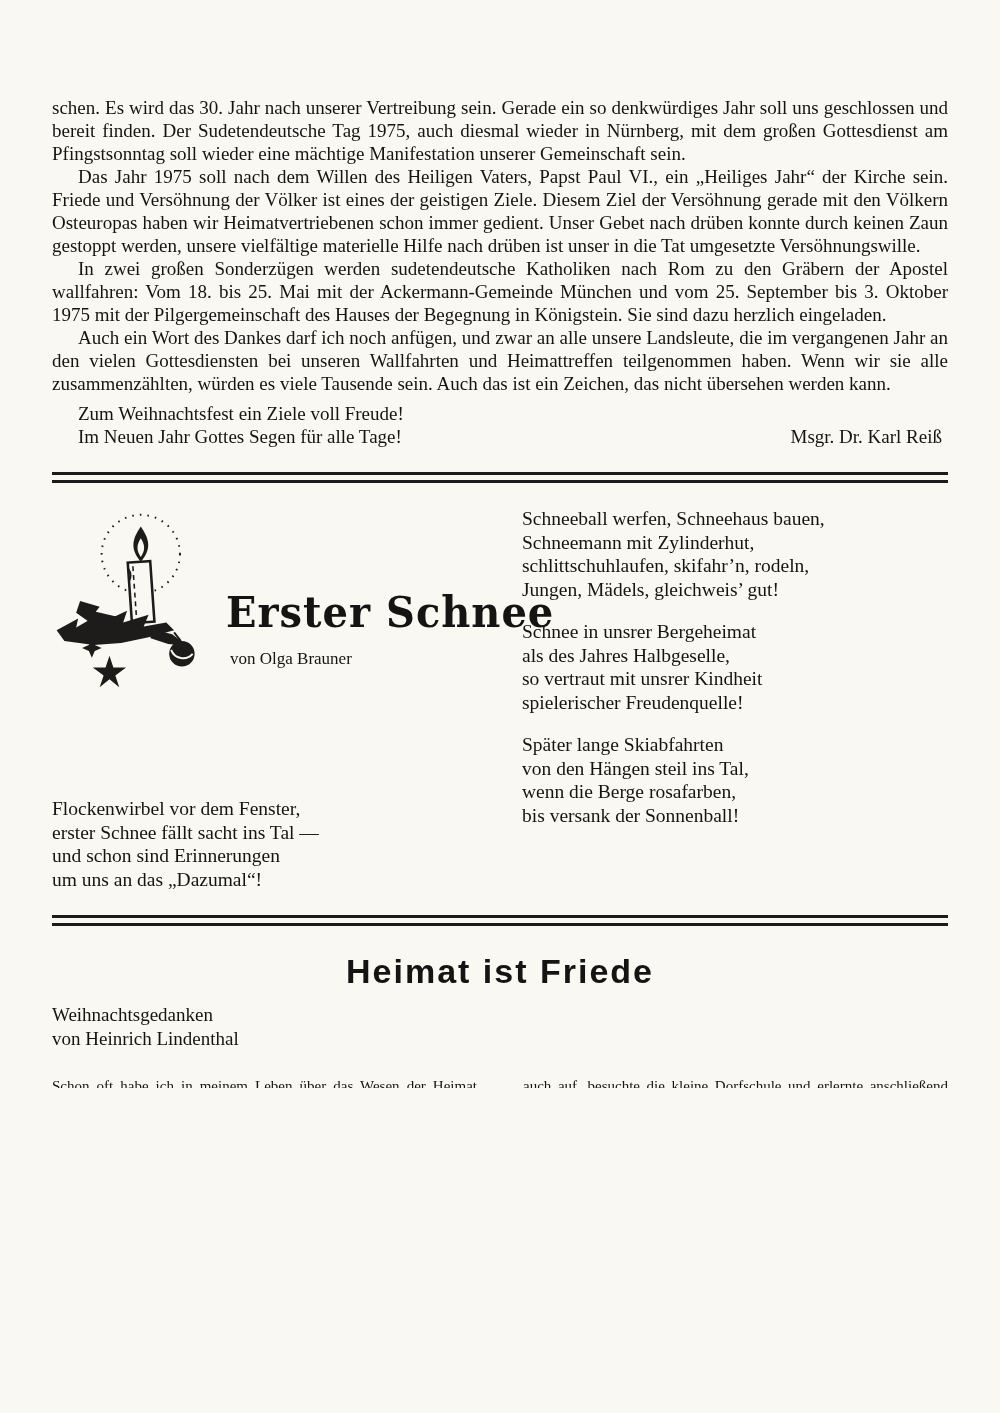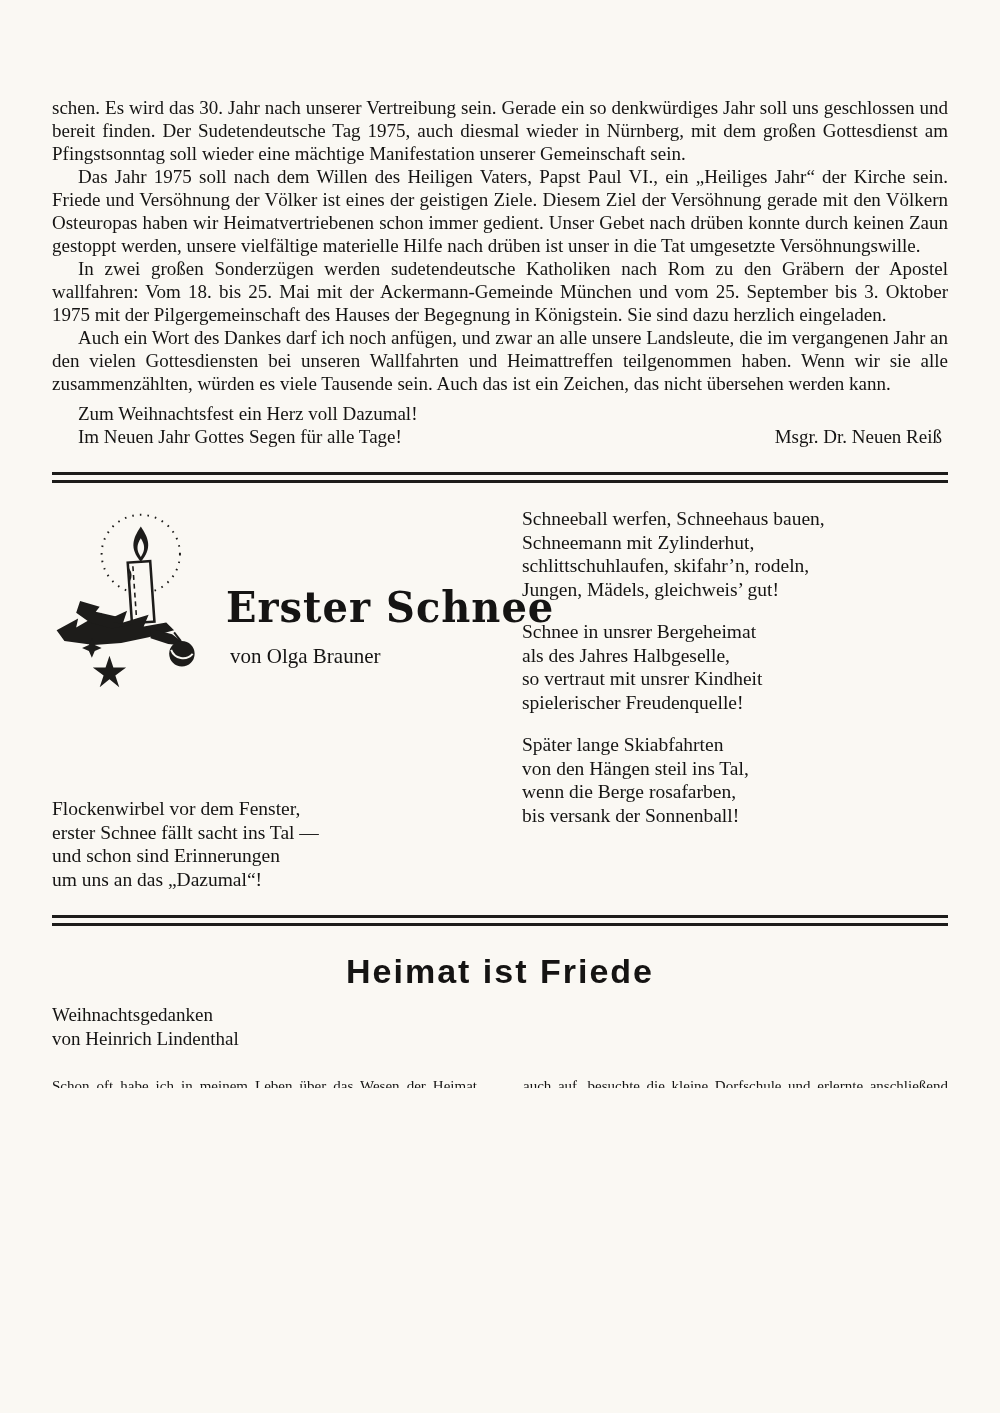--- a/index.html
+++ b/index.html
@@ -39,21 +39,21 @@
   .illustration{width:158px;height:186px;flex:none;}
   .title-block{margin-left:16px;padding-bottom:24px;}
   .poem-title{
     font-family:"DejaVu Serif", serif;
     font-weight:bold;
     font-size:40px;
     letter-spacing:1px;
     transform:scaleY(1.05);
     white-space:nowrap;
   }
-  .poem-byline{font-size:21px;margin-top:14px;padding-left:4px;}
+  .poem-byline{font-size:17px;margin-top:14px;padding-left:4px;}
   .stanza{font-size:19.5px;line-height:23.5px;white-space:pre-line;}
   .poem-right .stanza + .stanza{margin-top:19px;}
   .left-stanza{margin-top:104px;}
   
   .article-title{
     font-family:"Liberation Sans", sans-serif;
     font-weight:bold;
     font-size:34px;
     letter-spacing:2px;
     text-align:center;
@@ -82,24 +82,24 @@
 <body>
 
 <div class="page">
 
   <section class="body-text">
     <p>schen. Es wird das 30. Jahr nach unserer Vertreibung sein. Gerade ein so denkwürdiges Jahr soll uns geschlossen und bereit finden. Der Sudetendeutsche Tag 1975, auch diesmal wieder in Nürnberg, mit dem großen Gottesdienst am Pfingstsonntag soll wieder eine mächtige Manifestation unserer Gemeinschaft sein.</p>
     <p class="indent">Das Jahr 1975 soll nach dem Willen des Heiligen Vaters, Papst Paul VI., ein „Heiliges Jahr“ der Kirche sein. Friede und Versöhnung der Völker ist eines der geistigen Ziele. Diesem Ziel der Versöhnung gerade mit den Völkern Osteuropas haben wir Heimatvertriebenen schon immer gedient. Unser Gebet nach drüben konnte durch keinen Zaun gestoppt werden, unsere vielfältige materielle Hilfe nach drüben ist unser in die Tat umgesetzte Versöhnungswille.</p>
     <p class="indent">In zwei großen Sonderzügen werden sudetendeutsche Katholiken nach Rom zu den Gräbern der Apostel wallfahren: Vom 18. bis 25. Mai mit der Ackermann-Gemeinde München und vom 25. September bis 3. Oktober 1975 mit der Pilgergemeinschaft des Hauses der Begegnung in Königstein. Sie sind dazu herzlich eingeladen.</p>
     <p class="indent">Auch ein Wort des Dankes darf ich noch anfügen, und zwar an alle unsere Landsleute, die im vergangenen Jahr an den vielen Gottesdiensten bei unseren Wallfahrten und Heimattreffen teilgenommen haben. Wenn wir sie alle zusammenzählten, würden es viele Tausende sein. Auch das ist ein Zeichen, das nicht übersehen werden kann.</p>
     <div class="closing-block">
-      <p class="closing-line">Zum Weihnachtsfest ein Herz voll Dazumal!</p>
+      <p class="closing-line">Zum Weihnachtsfest ein Ziele voll Freude!</p>
       <div class="closing-row">
         <p class="closing-line">Im Neuen Jahr Gottes Segen für alle Tage!</p>
-        <p class="signature">Msgr. Dr. Neuen Reiß</p>
+        <p class="signature">Msgr. Dr. Karl Reiß</p>
       </div>
     </div>
   </section>
 
   <div class="double-rule"></div>
 
   <section class="poem-section">
     <div class="poem-left">
       <div class="poem-header">
         <svg class="illustration" viewBox="0 0 160 190" xmlns="http://www.w3.org/2000/svg" aria-hidden="true">

